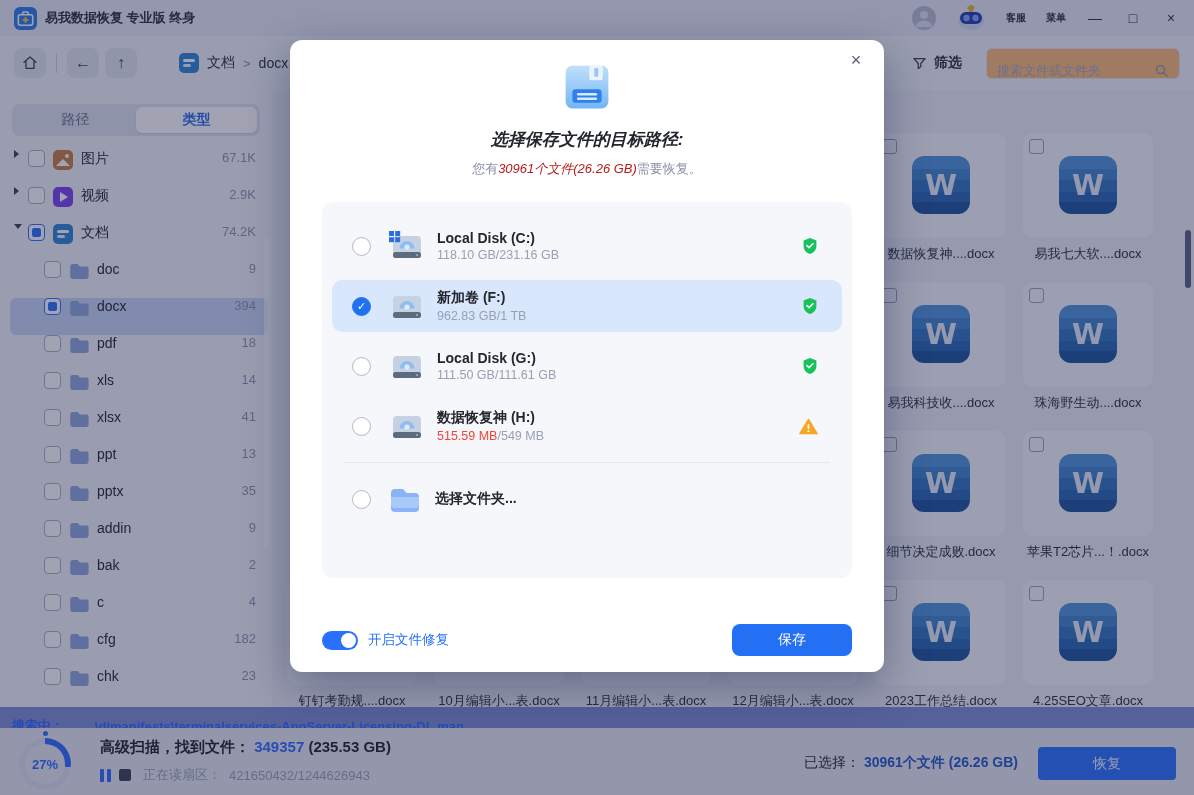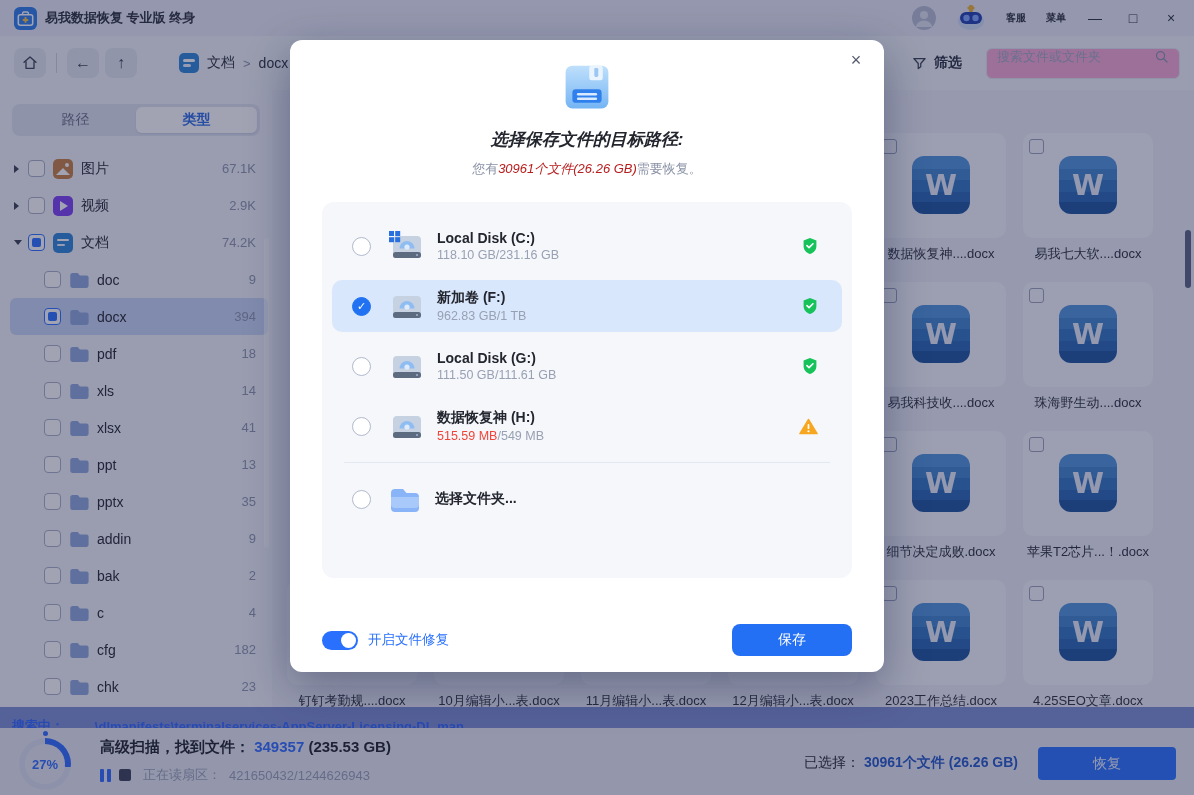--- a/index.html
+++ b/index.html
@@ -25,33 +25,33 @@
     align-items:center; justify-content:center; color:#3a4050; font-size:16px; }
   .tb-sep { width:1px; height:20px; background:#ccd2e0; margin:0 10px; }
   .nav-group { display:flex; gap:6px; }
   .breadcrumb { display:flex; align-items:center; gap:8px; margin-left:42px; font-size:14px; color:#2a2f3a; }
   .crumb-sep { color:#8a92a8; font-size:13px; }
   .mini-doc { width:20px; height:20px; border-radius:5px; background:#2e86d8; position:relative; }
   .mini-doc::before { content:""; position:absolute; left:4px; top:6px; width:12px; height:2.5px; background:#fff; border-radius:2px; }
   .mini-doc::after { content:""; position:absolute; left:4px; top:11px; width:8px; height:2.5px; background:#eaf2ff; border-radius:2px; }
   .tbar-right { margin-left:auto; display:flex; align-items:center; gap:24px; }
   .filter-btn { display:flex; align-items:center; gap:7px; font-size:14px; font-weight:bold; color:#2a2f3e; }
-  .search-box { width:194px; height:31px; background:#f9a8d4; border:1px solid #e1e6f0; border-radius:6px;
-    display:flex; align-items:flex-start; padding:0 10px; }
+  .search-box { width:194px; height:31px; background:#fdba74; border:1px solid #e1e6f0; border-radius:6px;
+    display:flex; align-items:flex-end; padding:0 10px; }
   .search-box input { flex:1; border:none; outline:none; background:transparent; font-size:13px; color:#5a6178;
     font-family:inherit; min-width:0; }
   .search-box input::placeholder { color:#a0a8bd; }
 
   
   .sidebar { position:absolute; left:0; top:90px; width:272px; height:617px; background:#f3f5fa; z-index:2; }
   .tabs { margin:14px 12px 0; height:32px; background:#e0e4ef; border-radius:8px; display:flex; padding:3px; }
   .tab { flex:1; display:flex; align-items:center; justify-content:center; font-size:14px; color:#6a7186; border-radius:6px; }
   .tab.active { background:#fff; color:#2b6be4; font-weight:bold; box-shadow:0 1px 2px rgba(40,60,120,.12); }
   .tree { margin-top:14px; }
-  .srow { height:37px; display:flex; align-items:center; padding-left:14px; margin:0 4px 0 0; }
+  .srow { height:37px; display:flex; align-items:flex-start; padding-left:14px; margin:0 4px 0 0; }
   .srow.sel { background:#c9d6f5; border-radius:6px; margin-left:10px; padding-left:4px; }
   .srow.lvl1 { padding-left:44px; }
   .srow.sel.lvl1 { padding-left:34px; }
   .caret { width:14px; display:flex; align-items:center; }
   .caret.r::after { content:""; border-left:5px solid #3a4050; border-top:4px solid transparent; border-bottom:4px solid transparent; }
   .caret.d::after { content:""; border-top:5px solid #3a4050; border-left:4px solid transparent; border-right:4px solid transparent; }
   .cbx { width:17px; height:17px; border:1.5px solid #a7aec4; border-radius:4px; background:#fff; margin-right:8px;
     position:relative; flex:none; }
   .cbx.partial { border-color:#2970ff; }
   .cbx.partial::after { content:""; position:absolute; inset:3px; background:#2970ff; border-radius:2px; }

